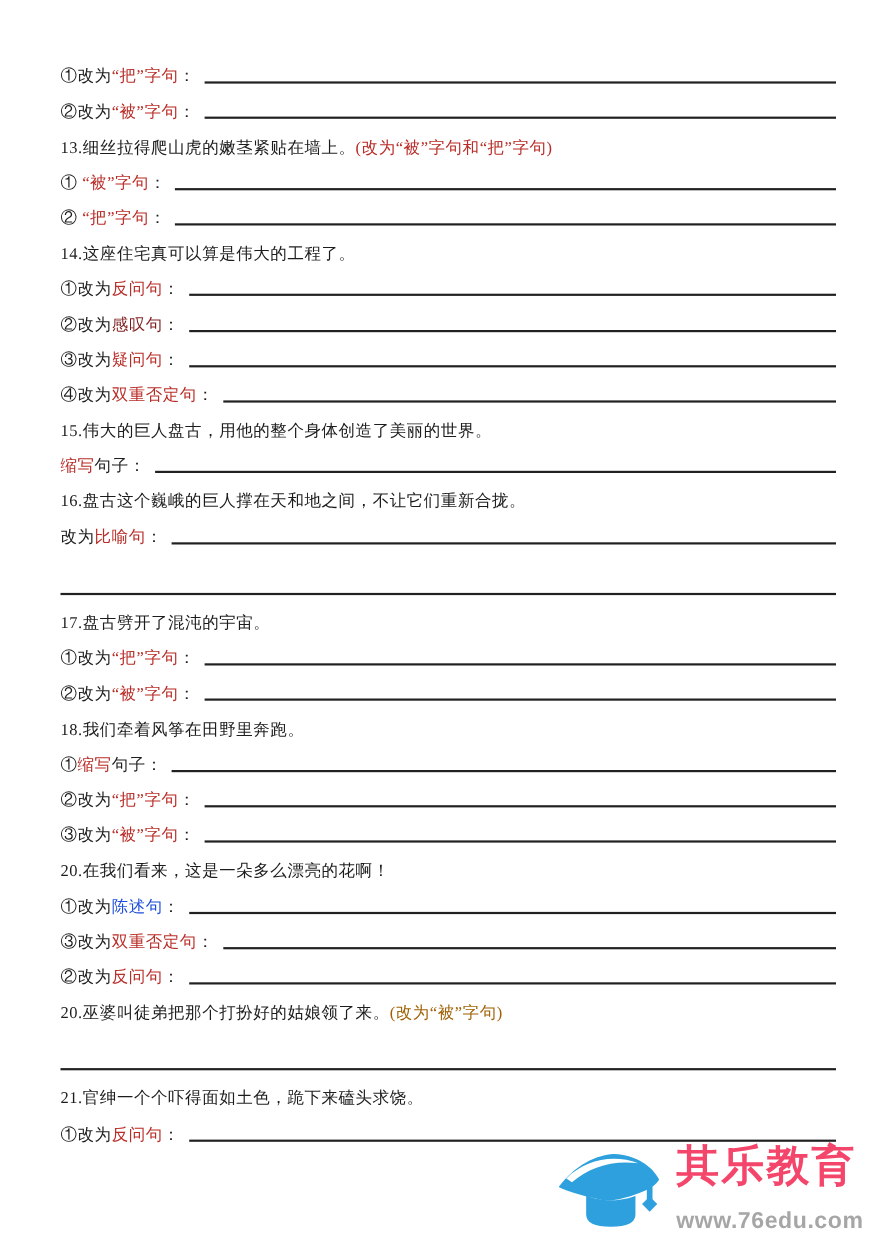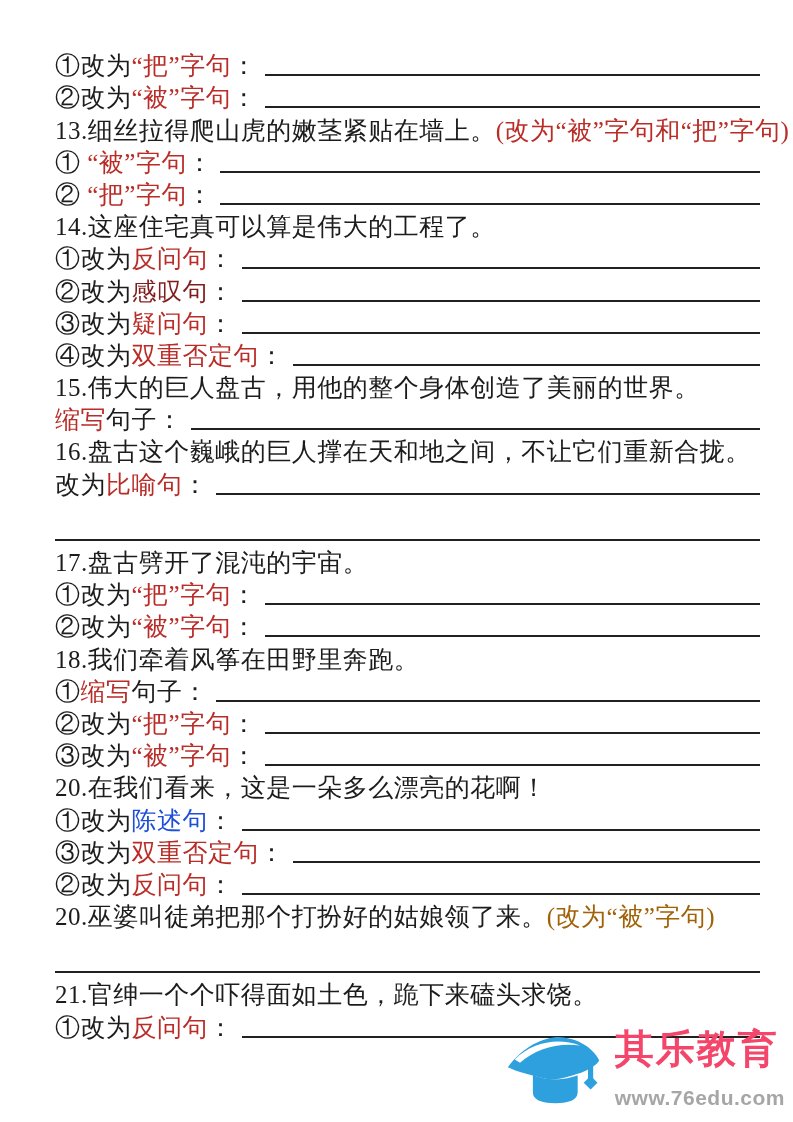--- a/index.html
+++ b/index.html
@@ -15,21 +15,21 @@
     position:absolute;
     left:55px;
     right:33px;
     top:50px;
   }
   .row{
     display:flex;
     align-items:flex-end;
     height:32.2px;
     white-space:nowrap;
-    font-size:25px;
+    font-size:15px;
   }
   .row.gap-above{margin-top:14px;}
   .row-label{
     flex:none;
     line-height:1;
     padding-bottom:4px;
     letter-spacing:0.5px;
   }
   .row-label .red{color:#b92d28;}
   .answer-line{
@@ -37,21 +37,21 @@
     border-bottom:2px solid #212121;
     margin-left:8px;
     margin-bottom:6px;
     min-width:20px;
   }
   .answer-line.full{margin-left:0;}
   
   .logo{
     position:absolute;
     right:8px;
-    bottom:12px;
+    bottom:0;
     display:flex;
     align-items:flex-end;
   }
   .logo-cap{width:112px;height:84px;flex:none;margin-right:2px;}
   .logo-text{
     display:flex;
     flex-direction:column;
     align-items:flex-start;
     padding-bottom:2px;
   }

